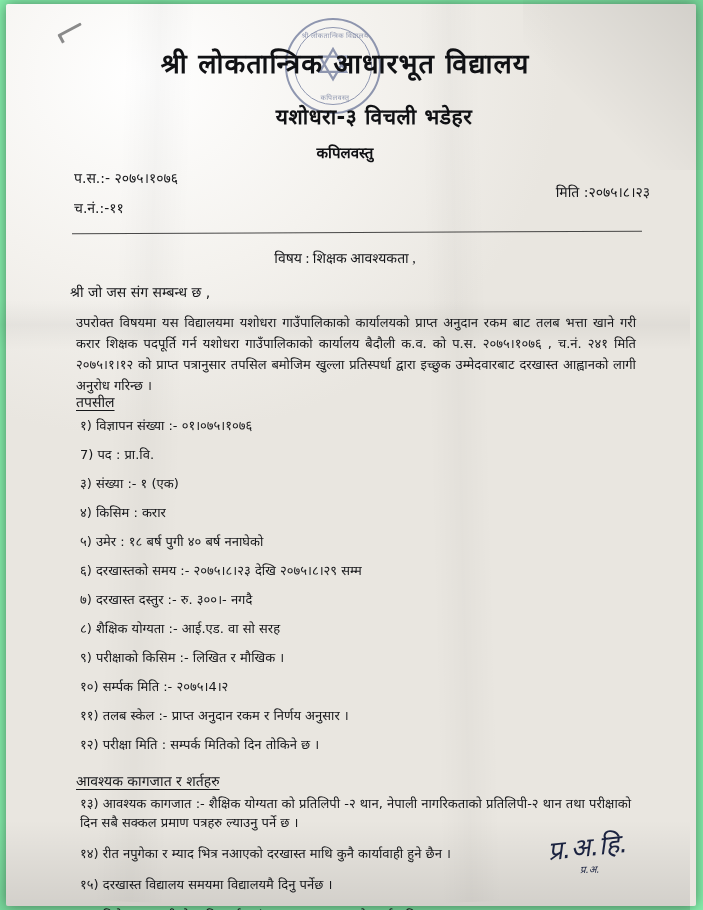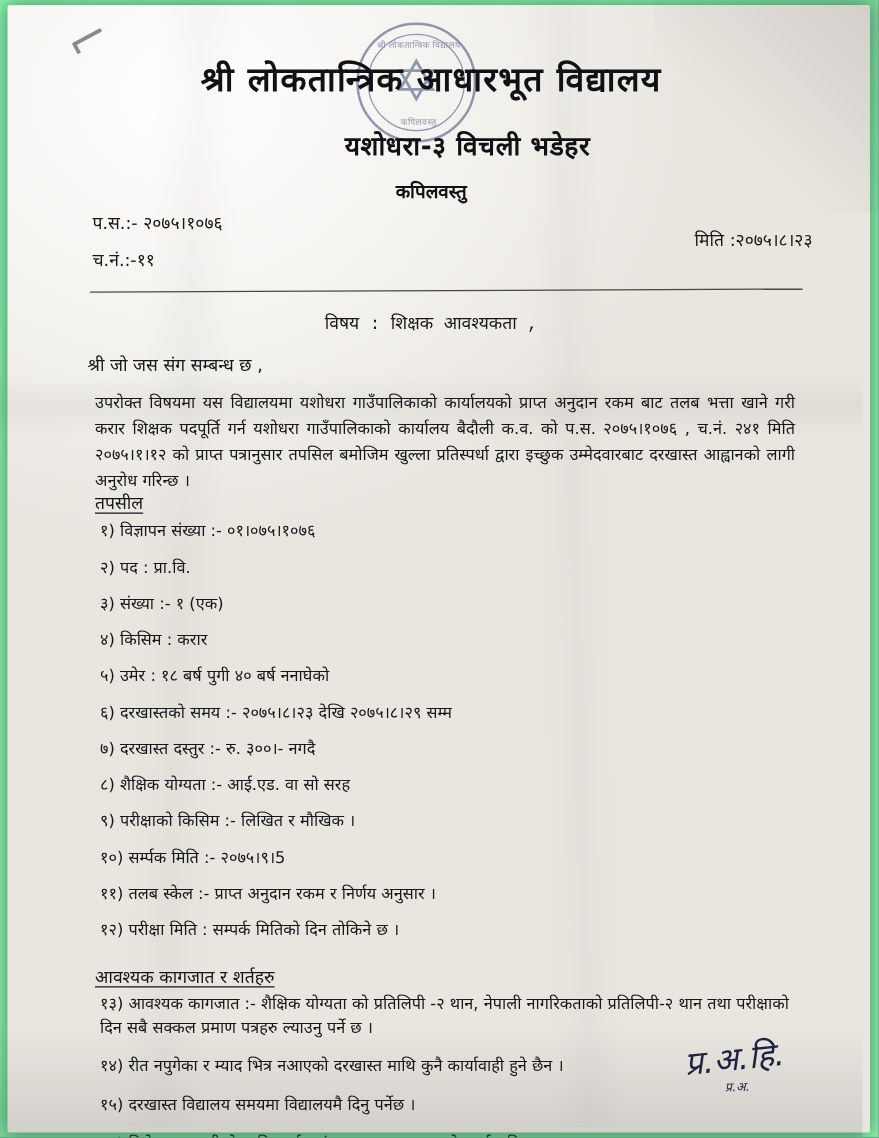--- a/index.html
+++ b/index.html
@@ -120,21 +120,21 @@
     font-size: 14px; font-family: "DejaVu Sans", sans-serif;
   }
 
   #hr-rule {
     position: absolute; left: 72px; top: 232px; width: 570px; height: 1px;
     background: #2a2a2a; opacity: .85; transform: rotate(-0.25deg);
   }
 
   #subject {
     position: absolute; left: 0; top: 248px; width: 690px;
-    text-align: center; font-size: 14px; font-family: Liberation Mono, monospace;
+    text-align: center; font-size: 14px; font-family: Liberation Serif, serif;
   }
   #salutation {
     position: absolute; left: 70px; top: 282px;
     font-size: 14px; font-family: "DejaVu Sans", sans-serif;
   }
   #body-para {
     position: absolute; left: 76px; top: 312px; width: 560px;
     font-size: 13px; line-height: 21px; text-align: justify;
     font-family: "DejaVu Sans", sans-serif;
   }
@@ -201,29 +201,29 @@
 
     <div id="hr-rule"></div>
 
     <div id="subject">विषय : शिक्षक आवश्यकता ,</div>
     <div id="salutation">श्री जो जस संग सम्बन्ध छ ,</div>
     <div id="body-para">उपरोक्त विषयमा यस विद्यालयमा यशोधरा गाउँपालिकाको कार्यालयको प्राप्त अनुदान रकम बाट तलब भत्ता खाने गरी करार शिक्षक पदपूर्ति गर्न यशोधरा गाउँपालिकाको कार्यालय बैदौली क.व. को प.स. २०७५।१०७६ , च.नं. २४१ मिति २०७५।१।१२ को प्राप्त पत्रानुसार तपसिल बमोजिम खुल्ला प्रतिस्पर्धा द्वारा इच्छुक उम्मेदवारबाट दरखास्त आह्वानको लागी अनुरोध गरिन्छ ।</div>
 
     <div class="section-title" id="tapsil-title">तपसील</div>
     <div class="item-list" id="tapsil-list">
       <div class="item">१) विज्ञापन संख्या :- ०१।०७५।१०७६</div>
-      <div class="item">२) पद : प्रा.वि.</div>
+      <div class="item">7) पद : प्रा.वि.</div>
       <div class="item">३) संख्या :- १ (एक)</div>
       <div class="item">४) किसिम : करार</div>
       <div class="item">५) उमेर  :  १८ बर्ष पुगी ४० बर्ष ननाघेको</div>
       <div class="item">६) दरखास्तको समय :-  २०७५।८।२३ देखि २०७५।८।२९ सम्म</div>
       <div class="item">७) दरखास्त दस्तुर :- रु. ३००।- नगदै</div>
       <div class="item">८) शैक्षिक योग्यता :- आई.एड. वा सो सरह</div>
       <div class="item">९) परीक्षाको किसिम :- लिखित र मौखिक ।</div>
-      <div class="item">१०) सर्म्पक मिति :-  २०७५।९।5</div>
+      <div class="item">१०) सर्म्पक मिति :-  २०७५।4।२</div>
       <div class="item">११) तलब स्केल :- प्राप्त अनुदान रकम र निर्णय अनुसार ।</div>
       <div class="item">१२) परीक्षा मिति : सम्पर्क मितिको दिन तोकिने छ ।</div>
     </div>
 
     <div class="section-title" id="docs-title">आवश्यक कागजात र शर्तहरु</div>
     <div class="item-list" id="docs-list">
       <div class="item">१३) आवश्यक कागजात :- शैक्षिक योग्यता को प्रतिलिपी -२ थान, नेपाली नागरिकताको प्रतिलिपी-२ थान तथा परीक्षाको दिन सबै सक्कल प्रमाण पत्रहरु ल्याउनु पर्ने छ ।</div>
       <div class="item">१४) रीत नपुगेका र म्याद भित्र नआएको दरखास्त माथि कुनै कार्यावाही हुने छैन ।</div>
       <div class="item">१५) दरखास्त विद्यालय समयमा विद्यालयमै दिनु पर्नेछ ।</div>
       <div class="item">१६) विशेष जानकारीको लागि सर्म्पक नं.९८४७०६२९९३  मा फोन गर्न सकिनुहुन्छ ।</div>

